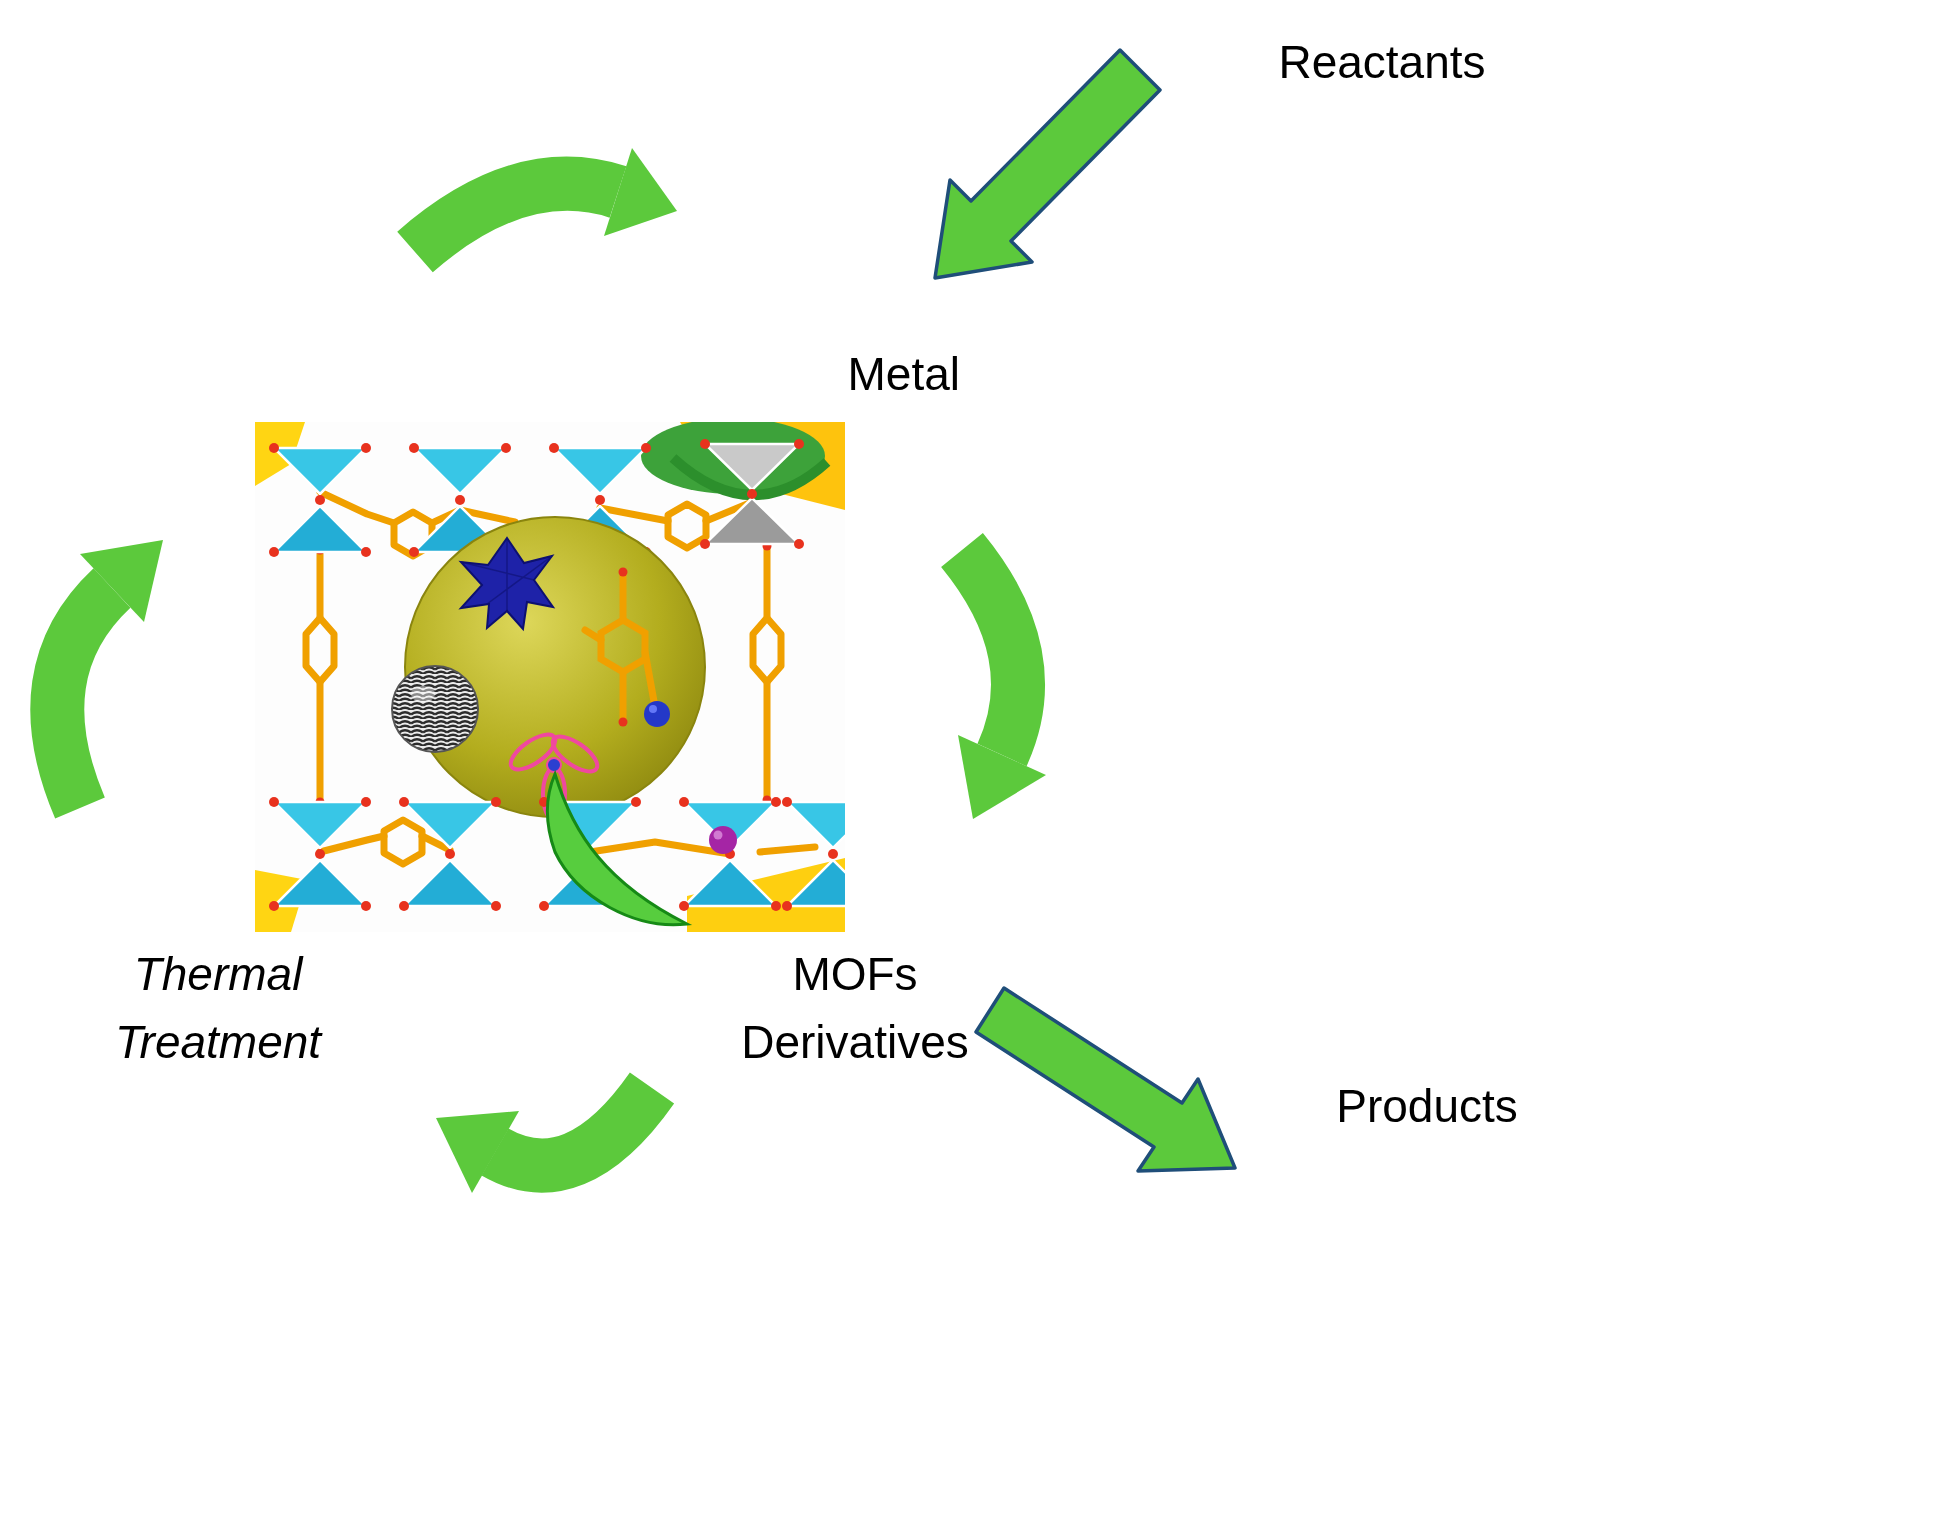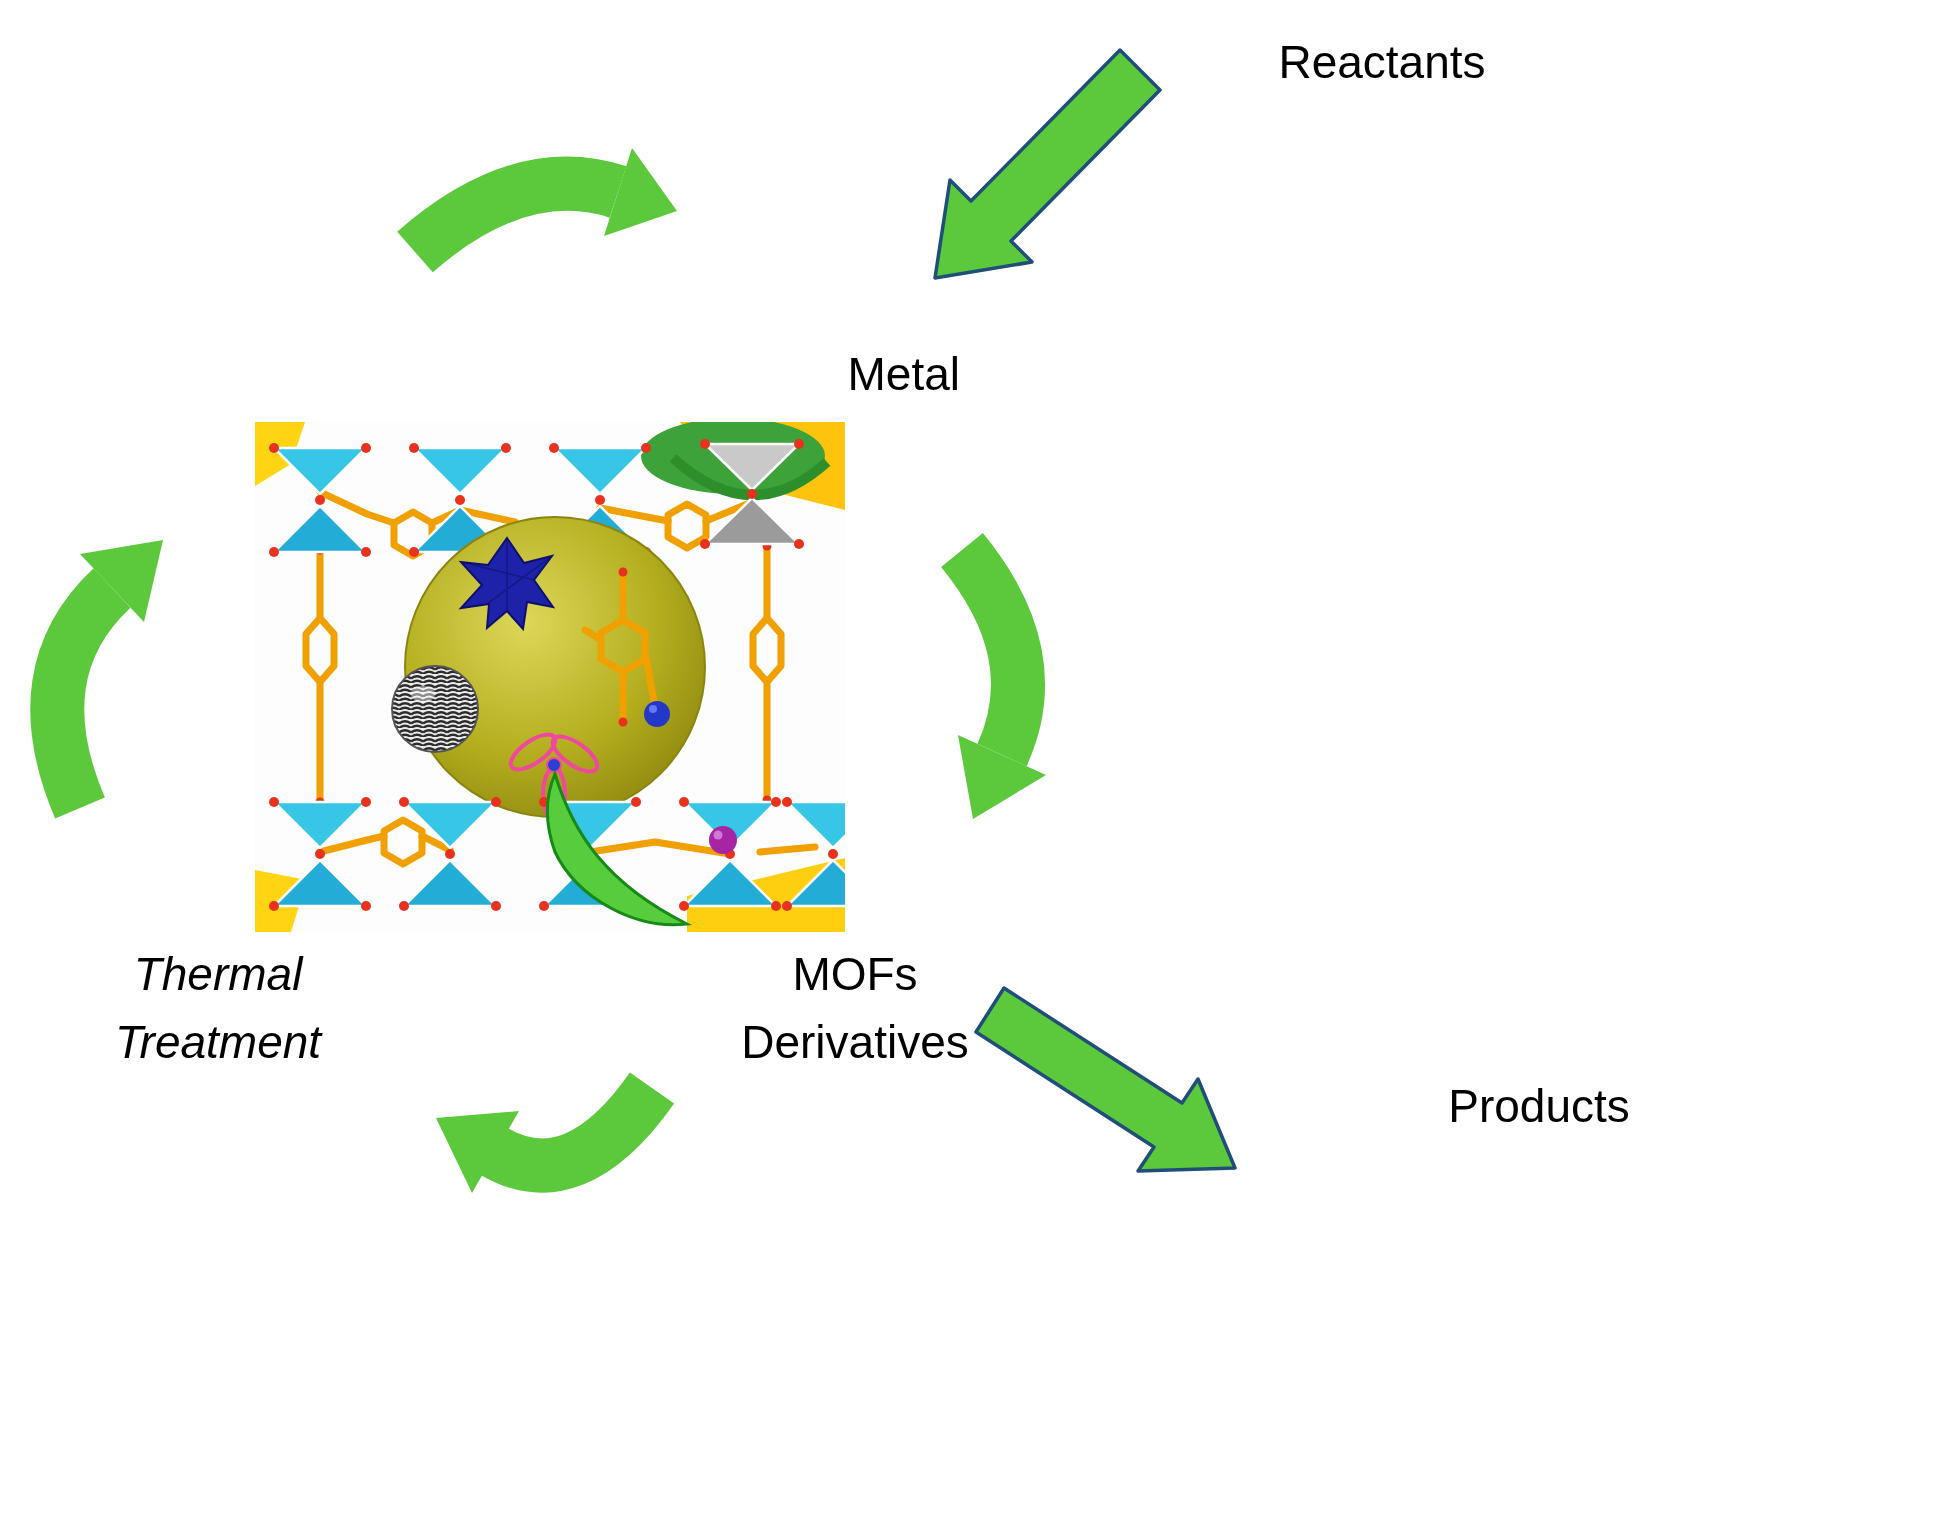--- a/index.html
+++ b/index.html
@@ -187,17 +187,17 @@
   <div class="label" style="left:83px; top:940px; width:270px;font-style:italic;">
     <span class="line">Thermal</span>
     <span class="line">Treatment</span>
   </div>
 
   <div class="label" style="left:720px; top:940px; width:270px;">
     <span class="line">MOFs</span>
     <span class="line">Derivatives</span>
   </div>
 
-  <div class="label" style="left:1409px; top:1080px; width:260px; line-height:52px;">
+  <div class="label" style="left:1297px; top:1080px; width:260px; line-height:52px;">
     <span class="line">Products</span>
   </div>
 
 </div>
 
 </body></html>

